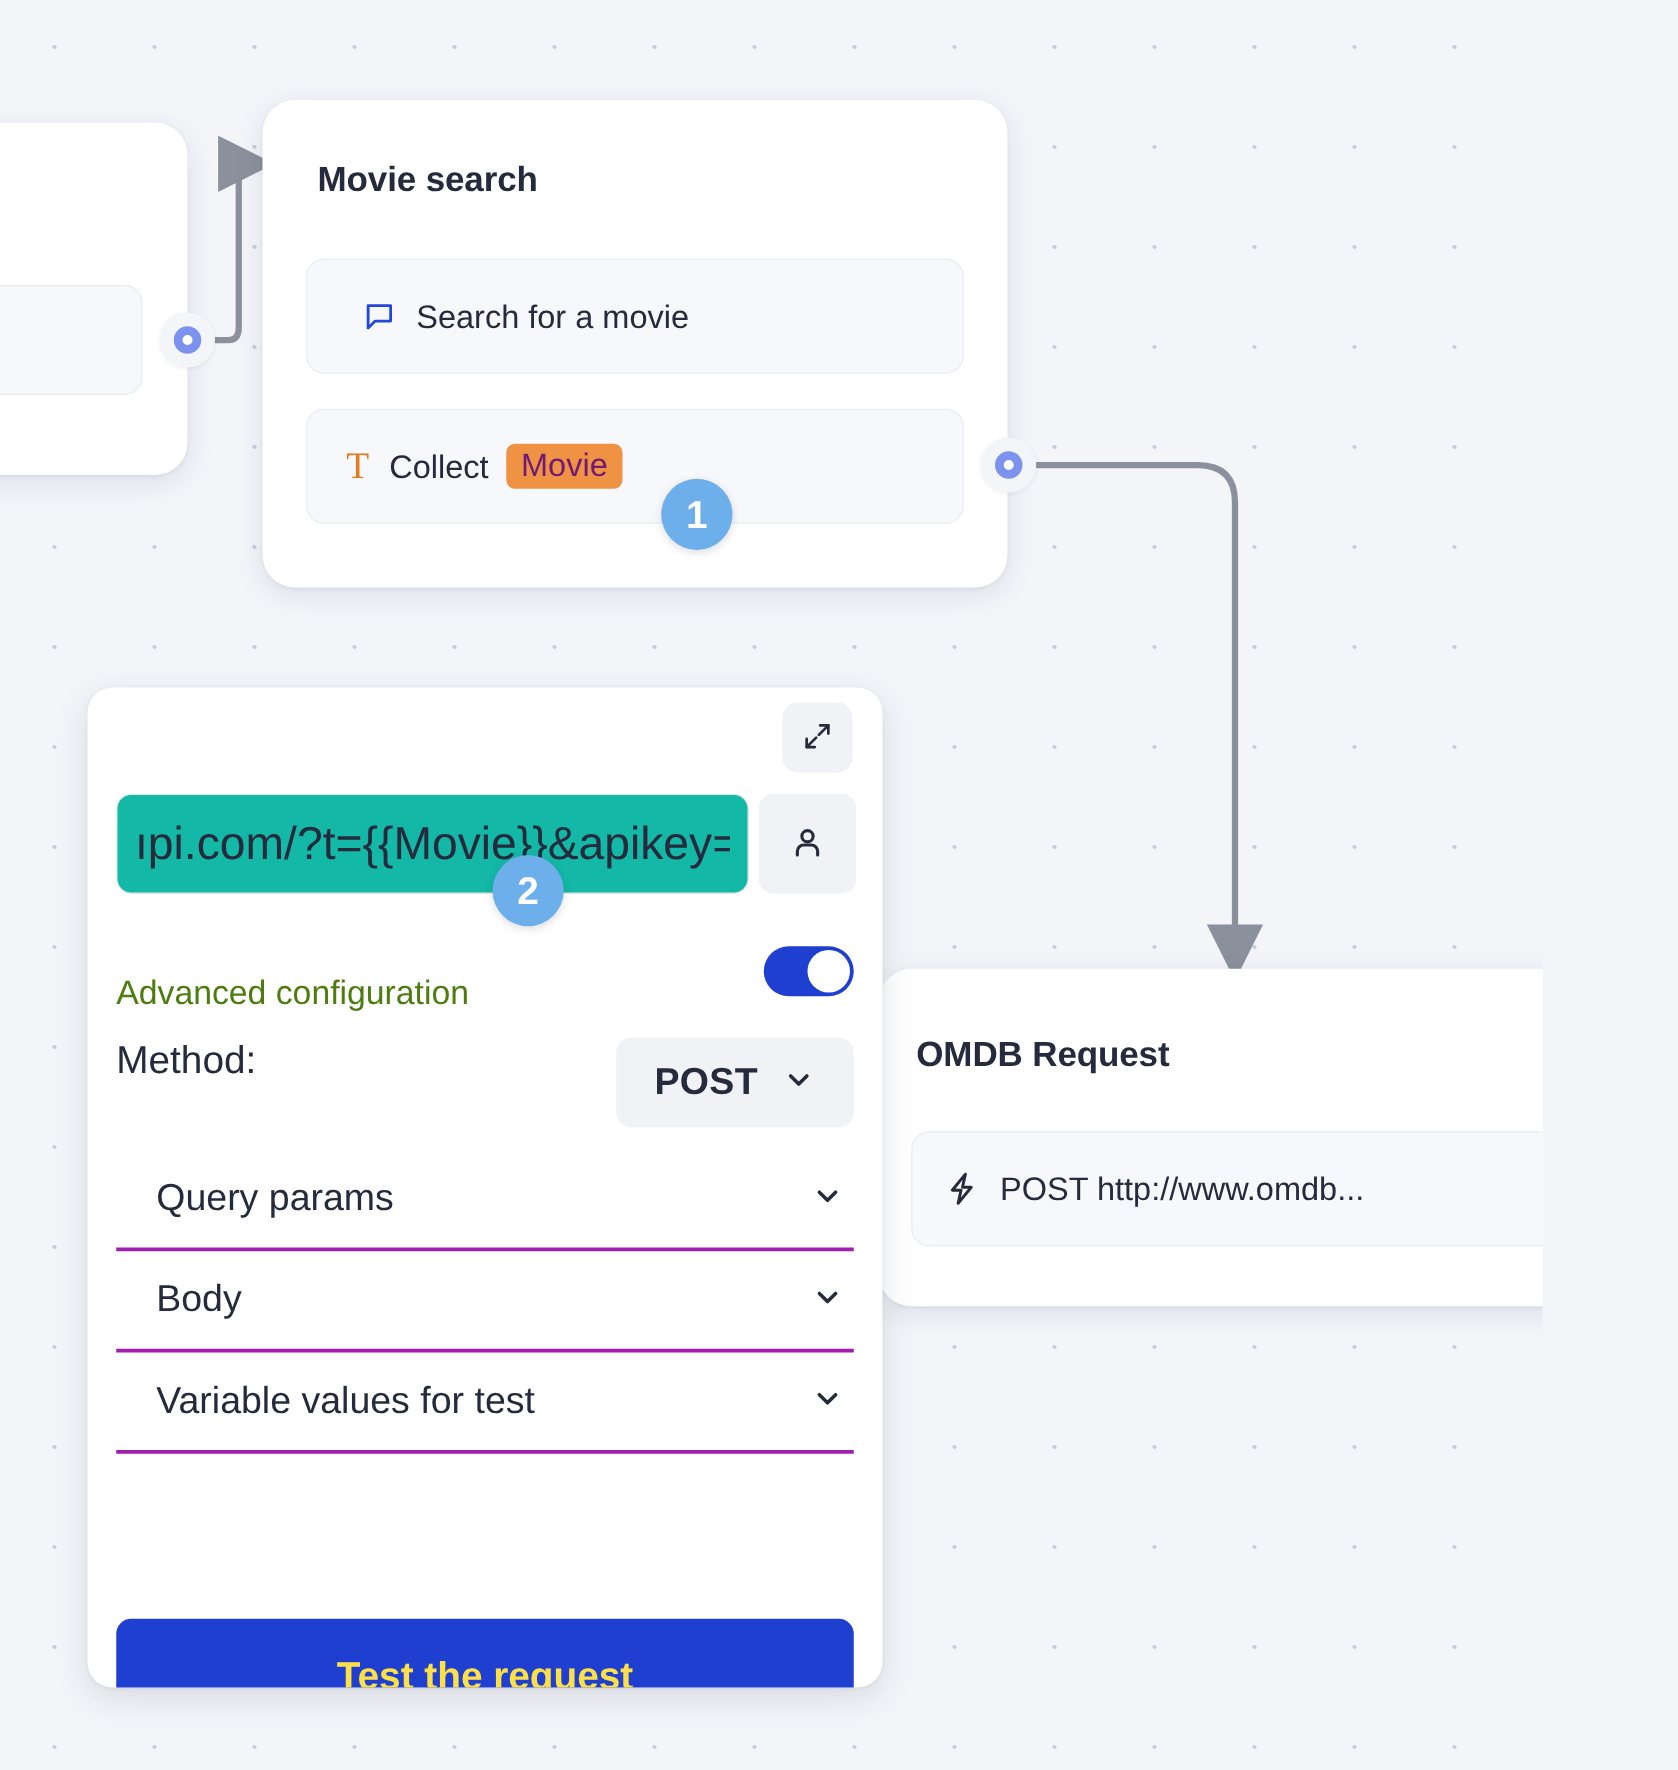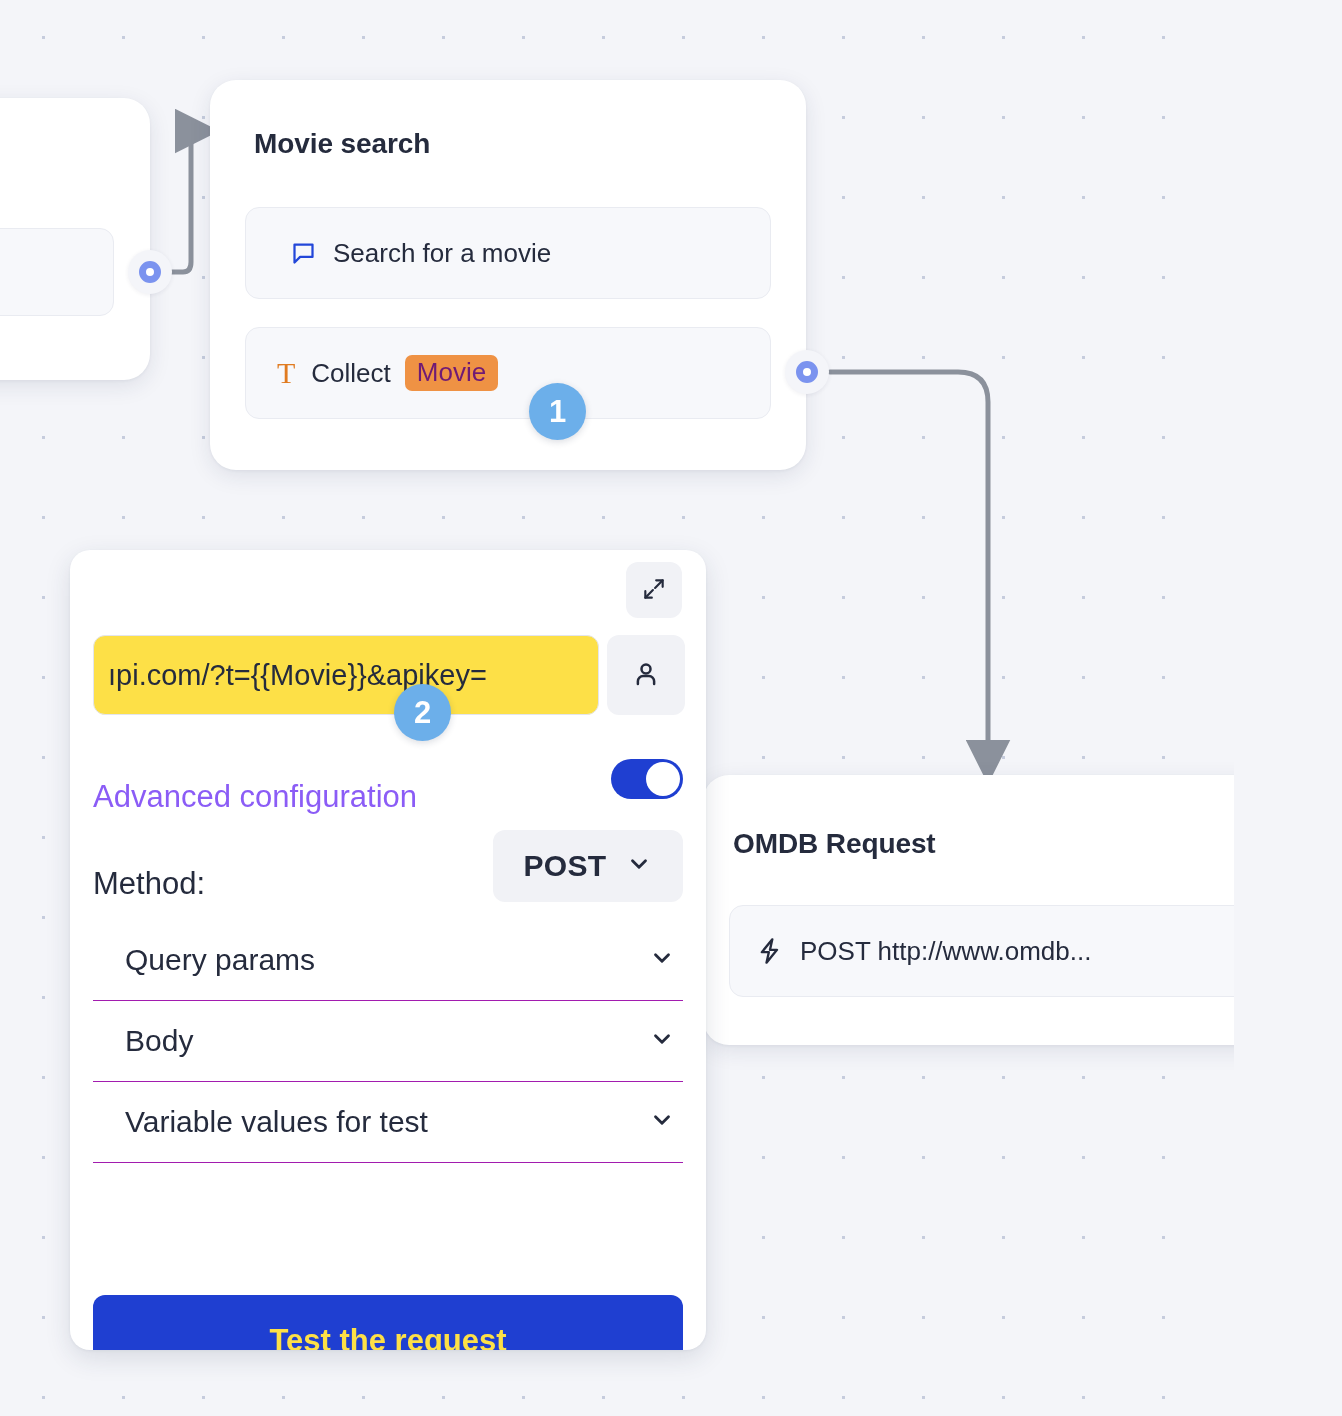--- a/index.html
+++ b/index.html
@@ -174,23 +174,23 @@
     display: flex;
     align-items: stretch;
     gap: 8px;
   }
   #url-input {
     width: 506px;
     height: 80px;
     box-sizing: border-box;
     border: 1px solid #e3e5ed;
     border-radius: 12px;
-    background: #fde047;
+    background: #14b8a6;
     font-family: "Liberation Sans", sans-serif;
-    font-size: 29px;
+    font-size: 37px;
     color: #252b3d;
     padding: 0 14px 0 14px;
     outline: none;
   }
   #user-btn {
     width: 78px;
     height: 80px;
     border-radius: 12px;
     background: #f1f2f6;
     border: none;
@@ -203,22 +203,22 @@
   #adv-row {
     position: absolute;
     left: 23px;
     top: 193px;
     width: 590px;
     display: flex;
     align-items: center;
     justify-content: space-between;
   }
   #adv-label {
-    font-size: 31px;
-    color: #8b5cf6;
+    font-size: 27px;
+    color: #4d7c0f;
     margin-top: 36px;
   }
   #adv-toggle {
     width: 72px;
     height: 40px;
     border-radius: 20px;
     background: #1f3fd1;
     position: relative;
     border: none;
     cursor: pointer;
@@ -233,21 +233,21 @@
     height: 34px;
     border-radius: 50%;
     background: #ffffff;
   }
   #method-row {
     position: absolute;
     left: 23px;
     top: 280px;
     width: 590px;
     display: flex;
-    align-items: flex-end;
+    align-items: flex-start;
     justify-content: space-between;
   }
   #method-label {
     font-size: 31px;
     color: #252b3d;
   }
   #method-select {
     width: 190px;
     height: 72px;
     border-radius: 12px;
@@ -266,21 +266,21 @@
     letter-spacing: 0.3px;
   }
   .accordion {
     position: absolute;
     left: 23px;
     top: 370px;
     width: 590px;
   }
   .acc-item {
     height: 81px;
-    border-bottom: 1px solid #a21caf;
+    border-bottom: 3px solid #a21caf;
     display: flex;
     align-items: center;
     justify-content: space-between;
     padding: 0 0 0 32px;
     box-sizing: border-box;
     cursor: pointer;
   }
   .acc-label {
     font-size: 30px;
     color: #252b3d;

